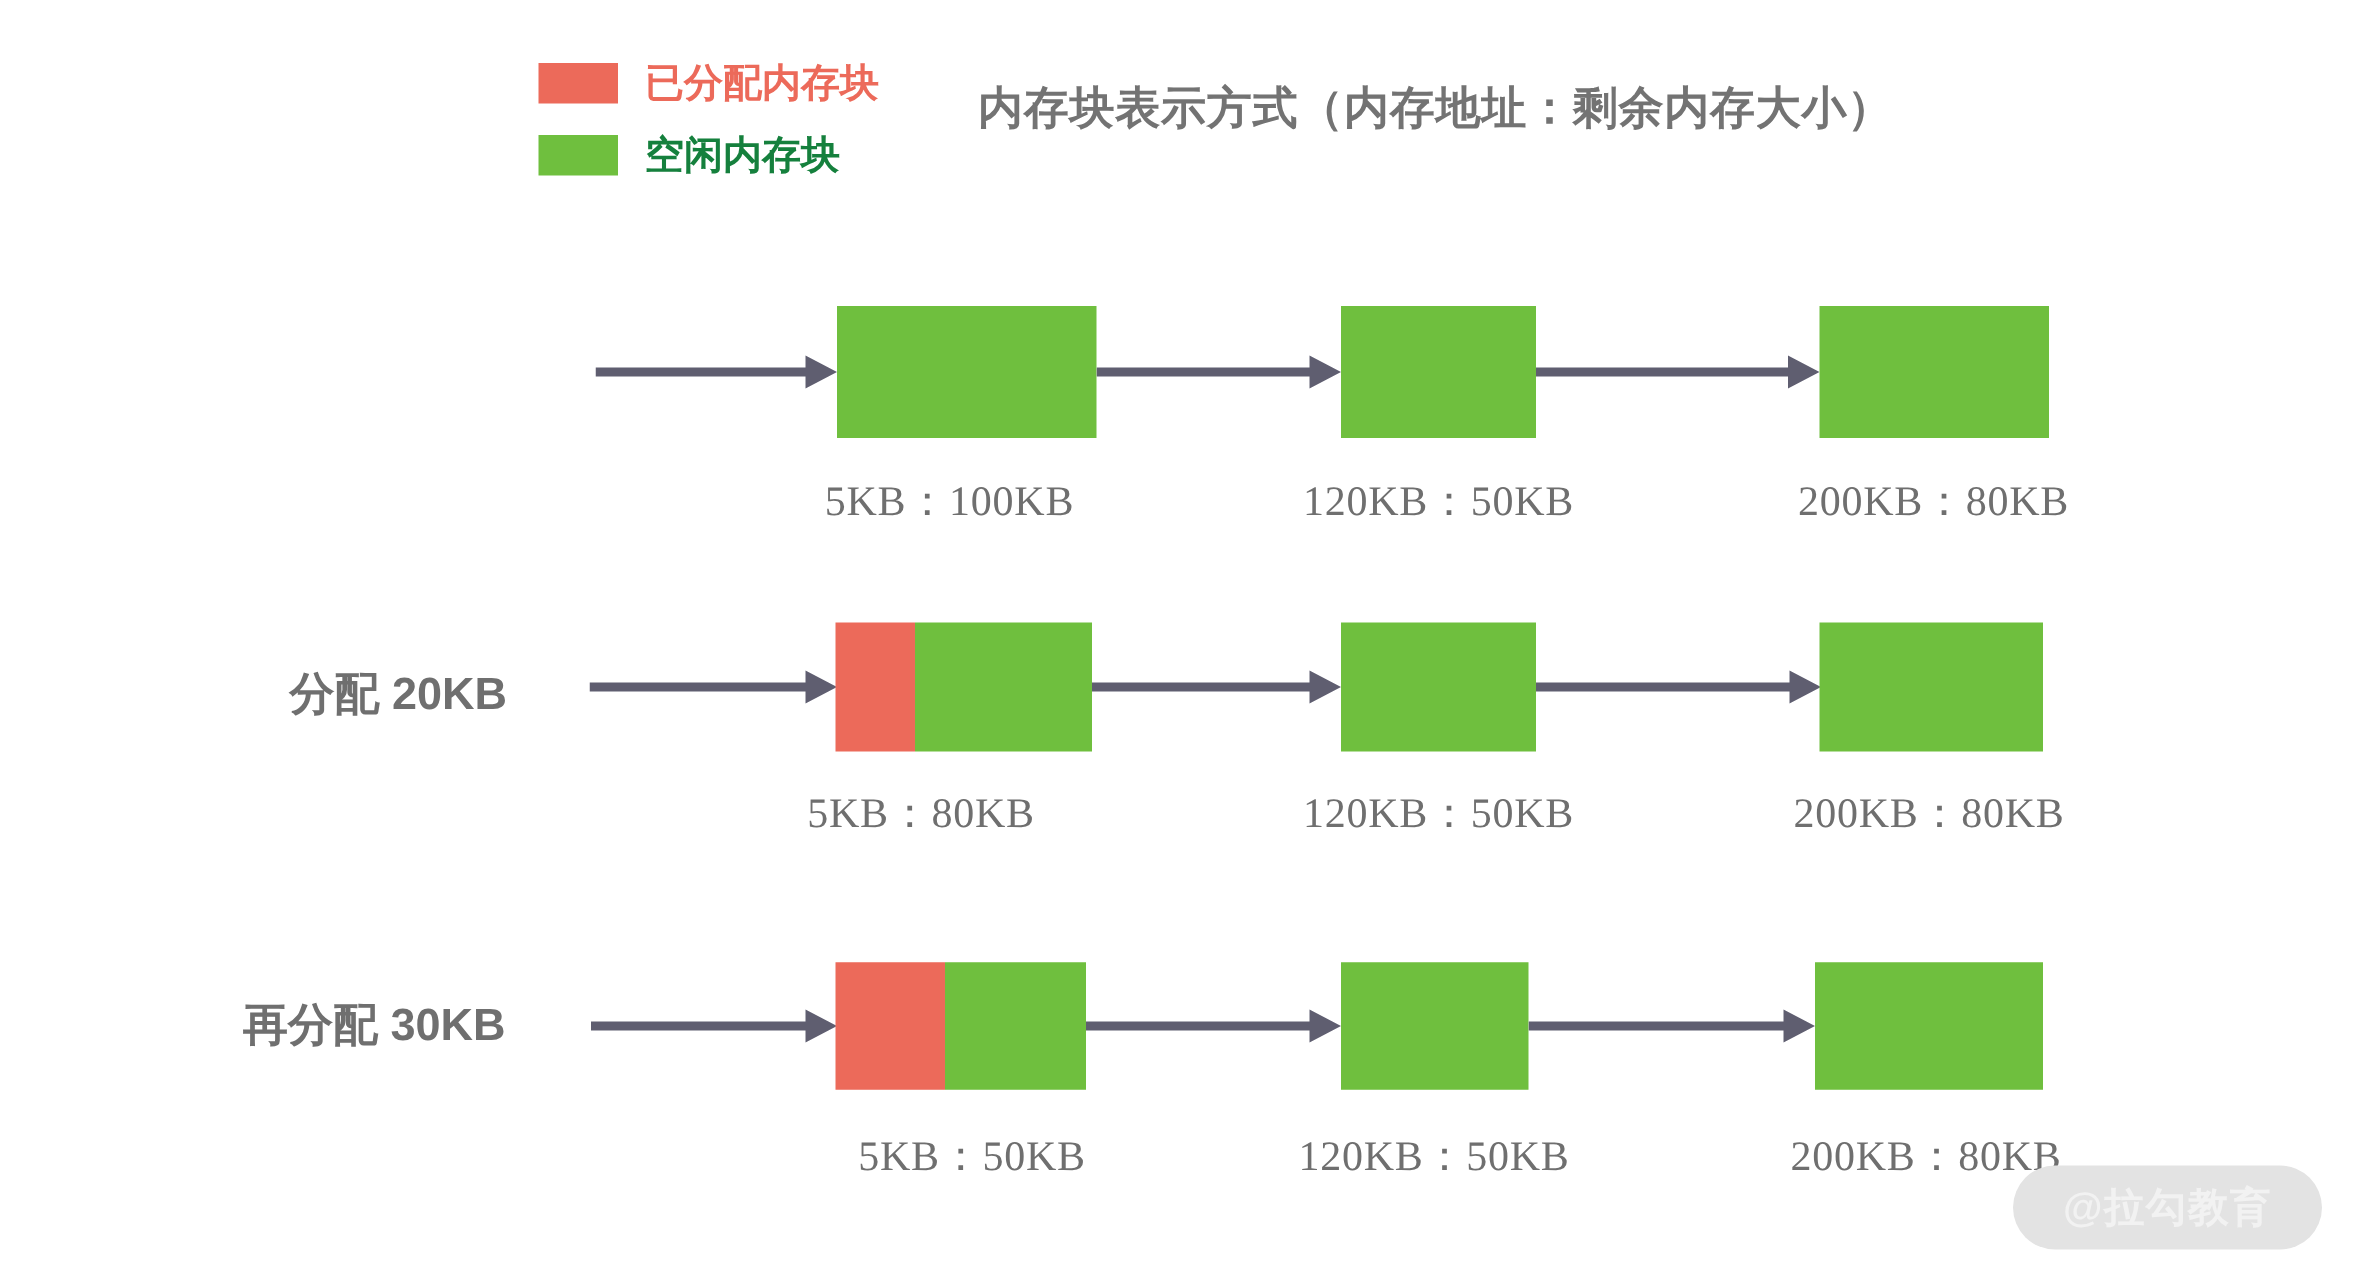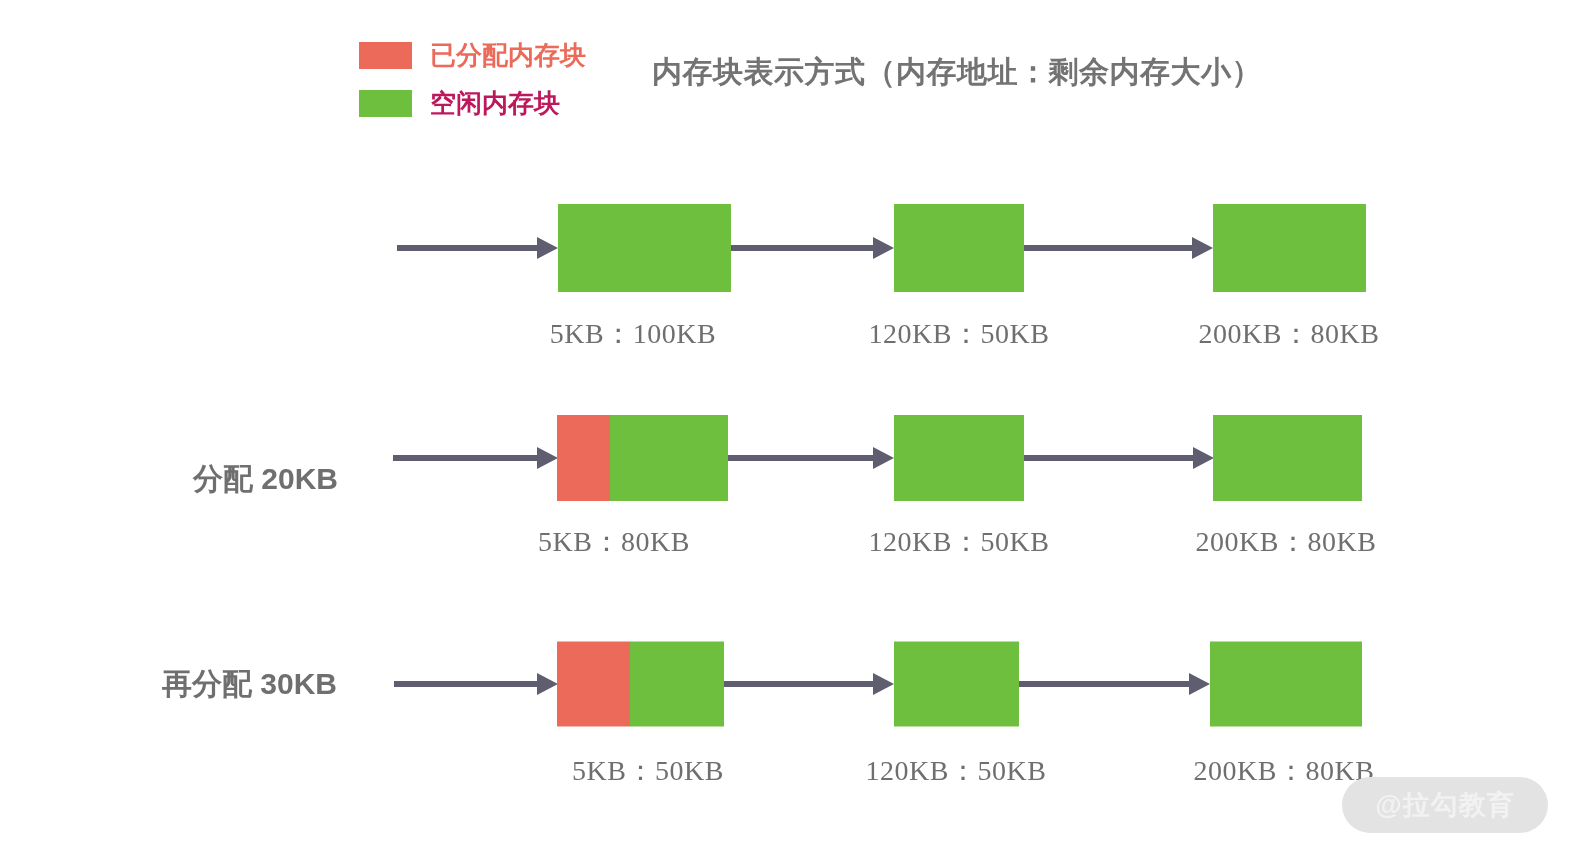--- a/index.html
+++ b/index.html
@@ -122,21 +122,21 @@
 
 <div id="canvas">
 
   <div class="legend">
     <div class="legend-row">
       <span class="legend-swatch" style="background:#ec6a5a"></span>
       <span class="legend-label" style="color:#ec6a5a">已分配内存块</span>
     </div>
     <div class="legend-row">
       <span class="legend-swatch" style="background:#6fbf3e"></span>
-      <span class="legend-label" style="color:#be185d">空闲内存块</span>
+      <span class="legend-label" style="color:#15803d">空闲内存块</span>
     </div>
   </div>
 
   <div class="title">内存块表示方式（内存地址：剩余内存大小）</div>
 
   <div class="row" style="top:173px;">
 
     <div class="arrow" style="left:397px; top:75px; width:161px;">
       <svg width="161" height="26" viewBox="0 0 161 26">
           <path d="M0 10 L140 10 L140 2 L161 13 L140 24 L140 16 L0 16 Z" fill="#5f5e70"></path>
@@ -162,21 +162,21 @@
           <path d="M0 10 L168 10 L168 2 L189 13 L168 24 L168 16 L0 16 Z" fill="#5f5e70"></path>
         </svg>
     </div>
     <div class="block" style="left:1213px; top:75px; width:153px; height:88px;">
       <div class="seg-free" style="width:100%"></div>
     </div>
     <div class="block-label" style="left:1289px; top:142px;">200KB：80KB</div>
   </div>
 
   <div class="row" style="top:383px;">
-    <div class="row-label" style="left:193px; top:80px;margin-top:16px;">分配 20KB</div>
+    <div class="row-label" style="left:193px; top:80px;">分配 20KB</div>
 
     <div class="arrow" style="left:393px; top:75px; width:165px;">
       <svg width="165" height="26" viewBox="0 0 165 26">
           <path d="M0 10 L144 10 L144 2 L165 13 L144 24 L144 16 L0 16 Z" fill="#5f5e70"></path>
         </svg>
     </div>
     <div class="block" style="left:557px; top:75px; width:171px; height:86px;">
       <div class="seg-used" style="width:31%"></div>
       <div class="seg-free" style="width:69%"></div>
     </div>

